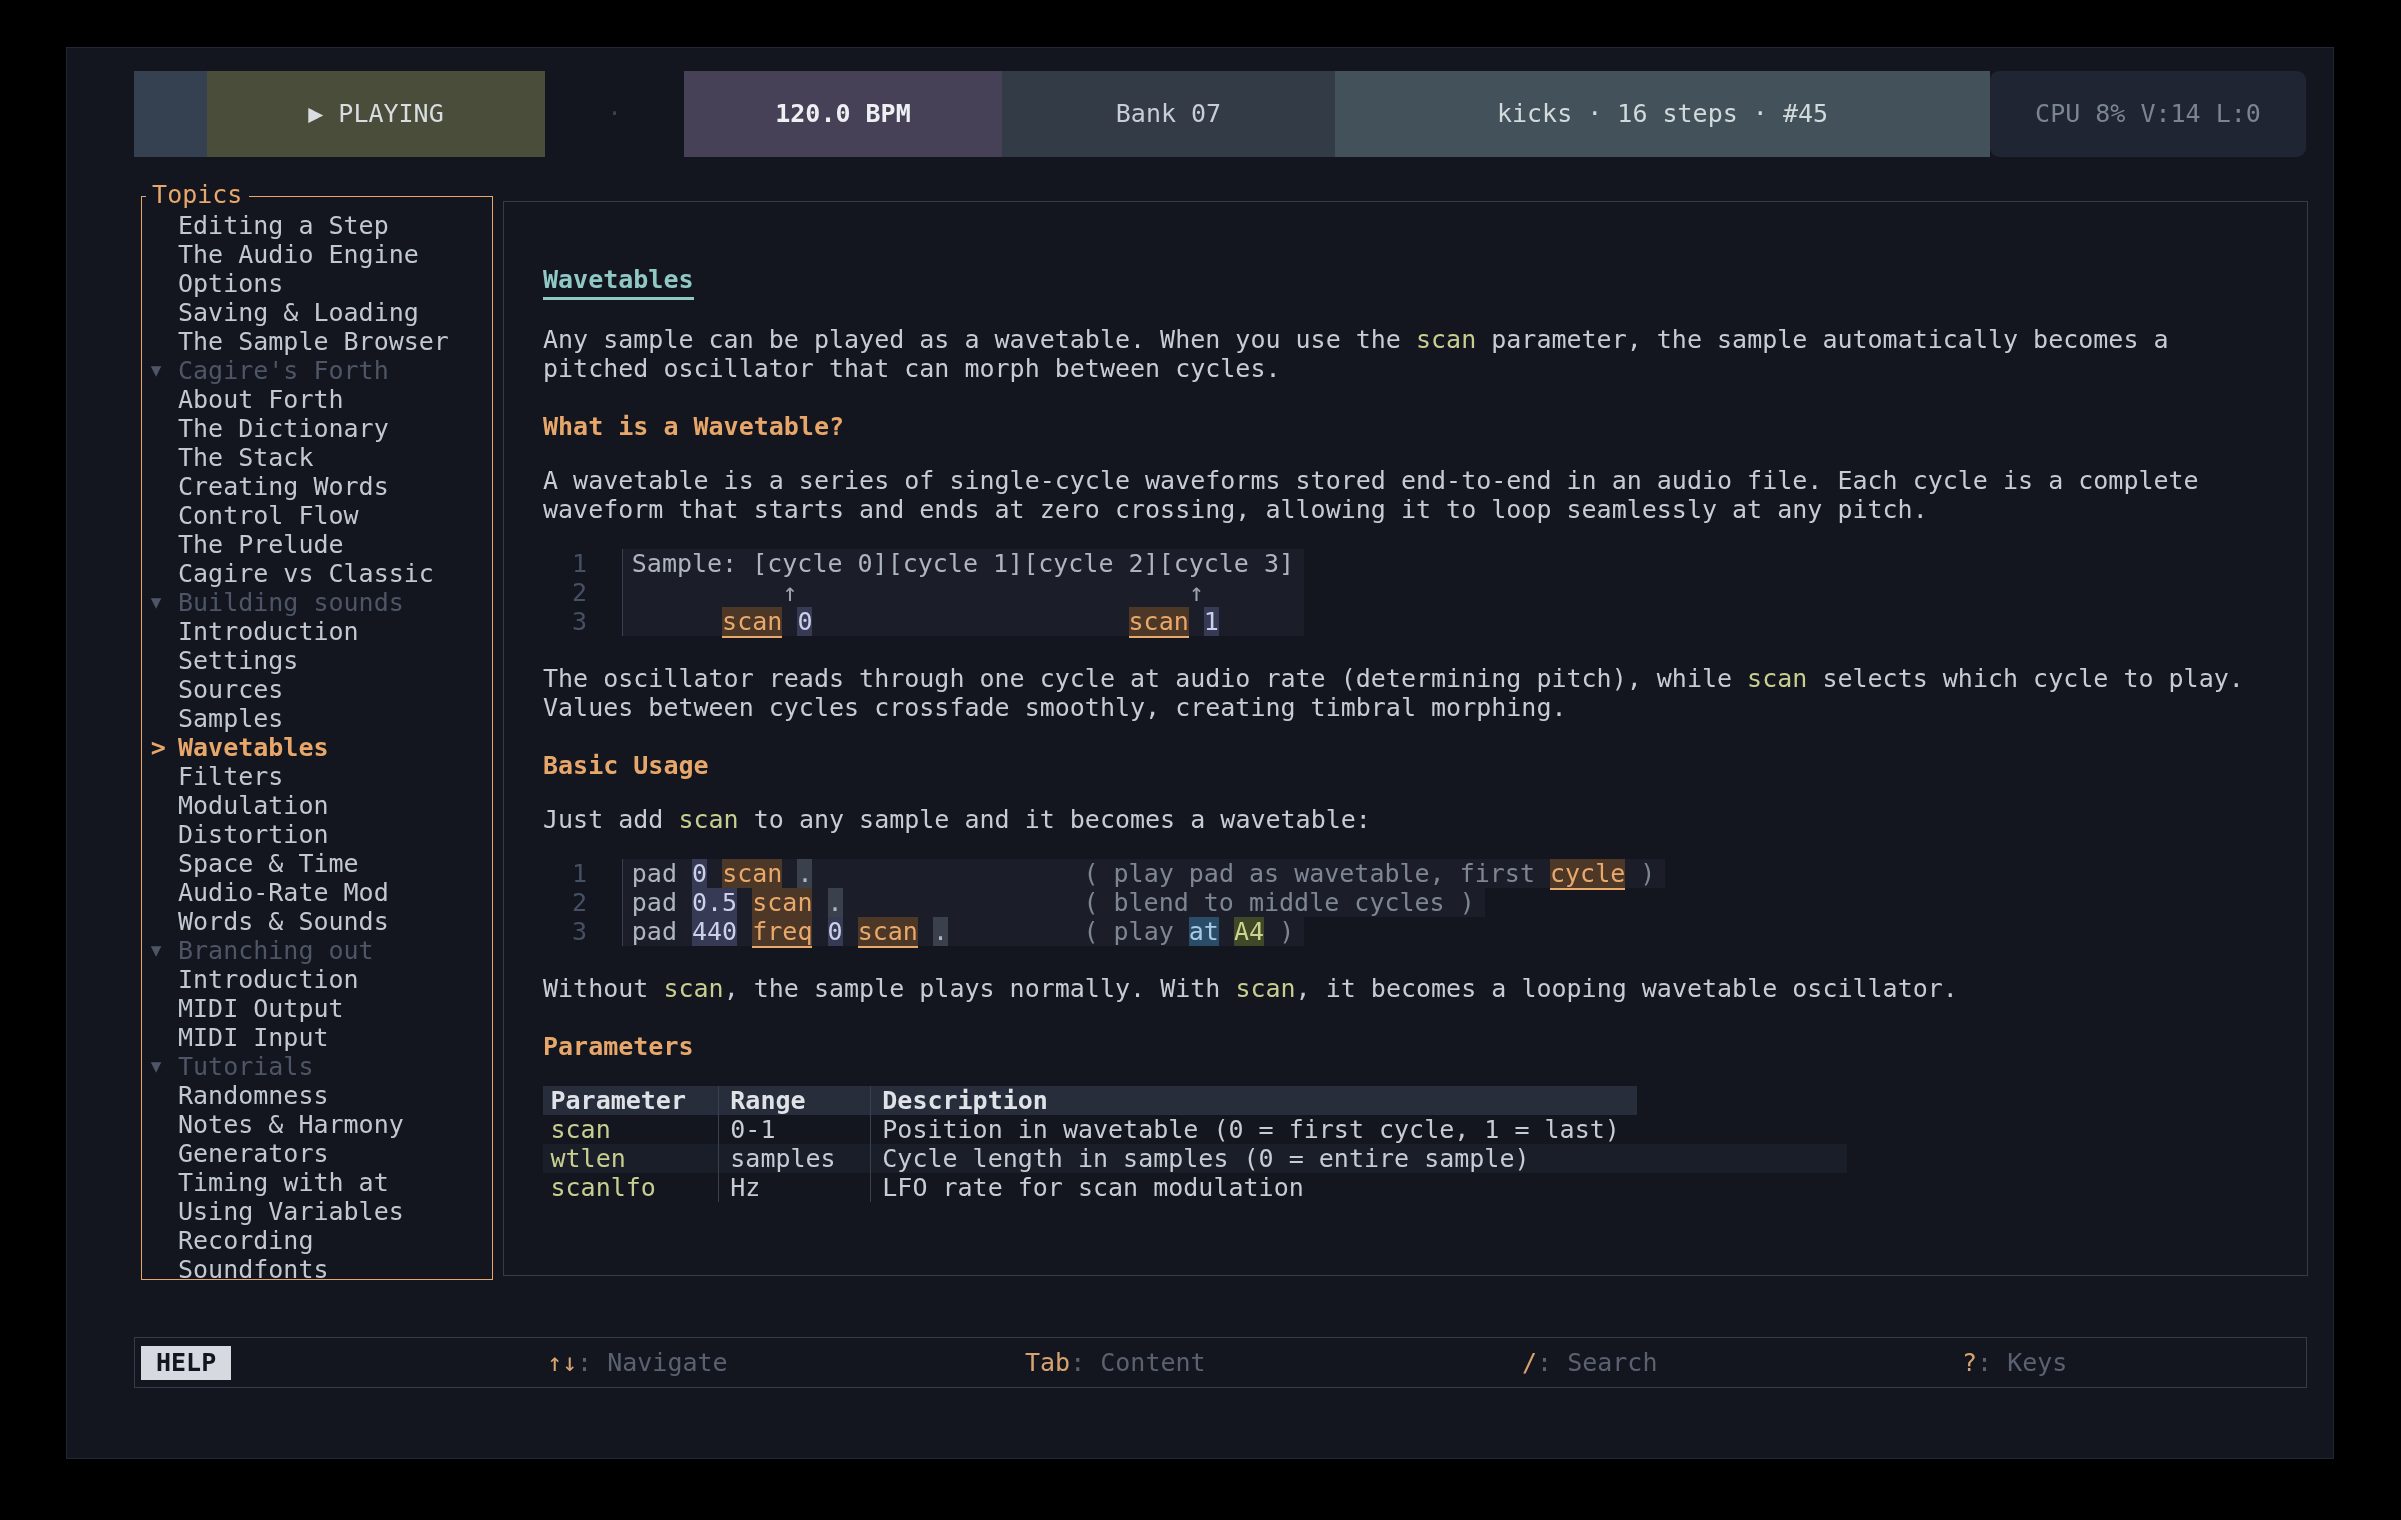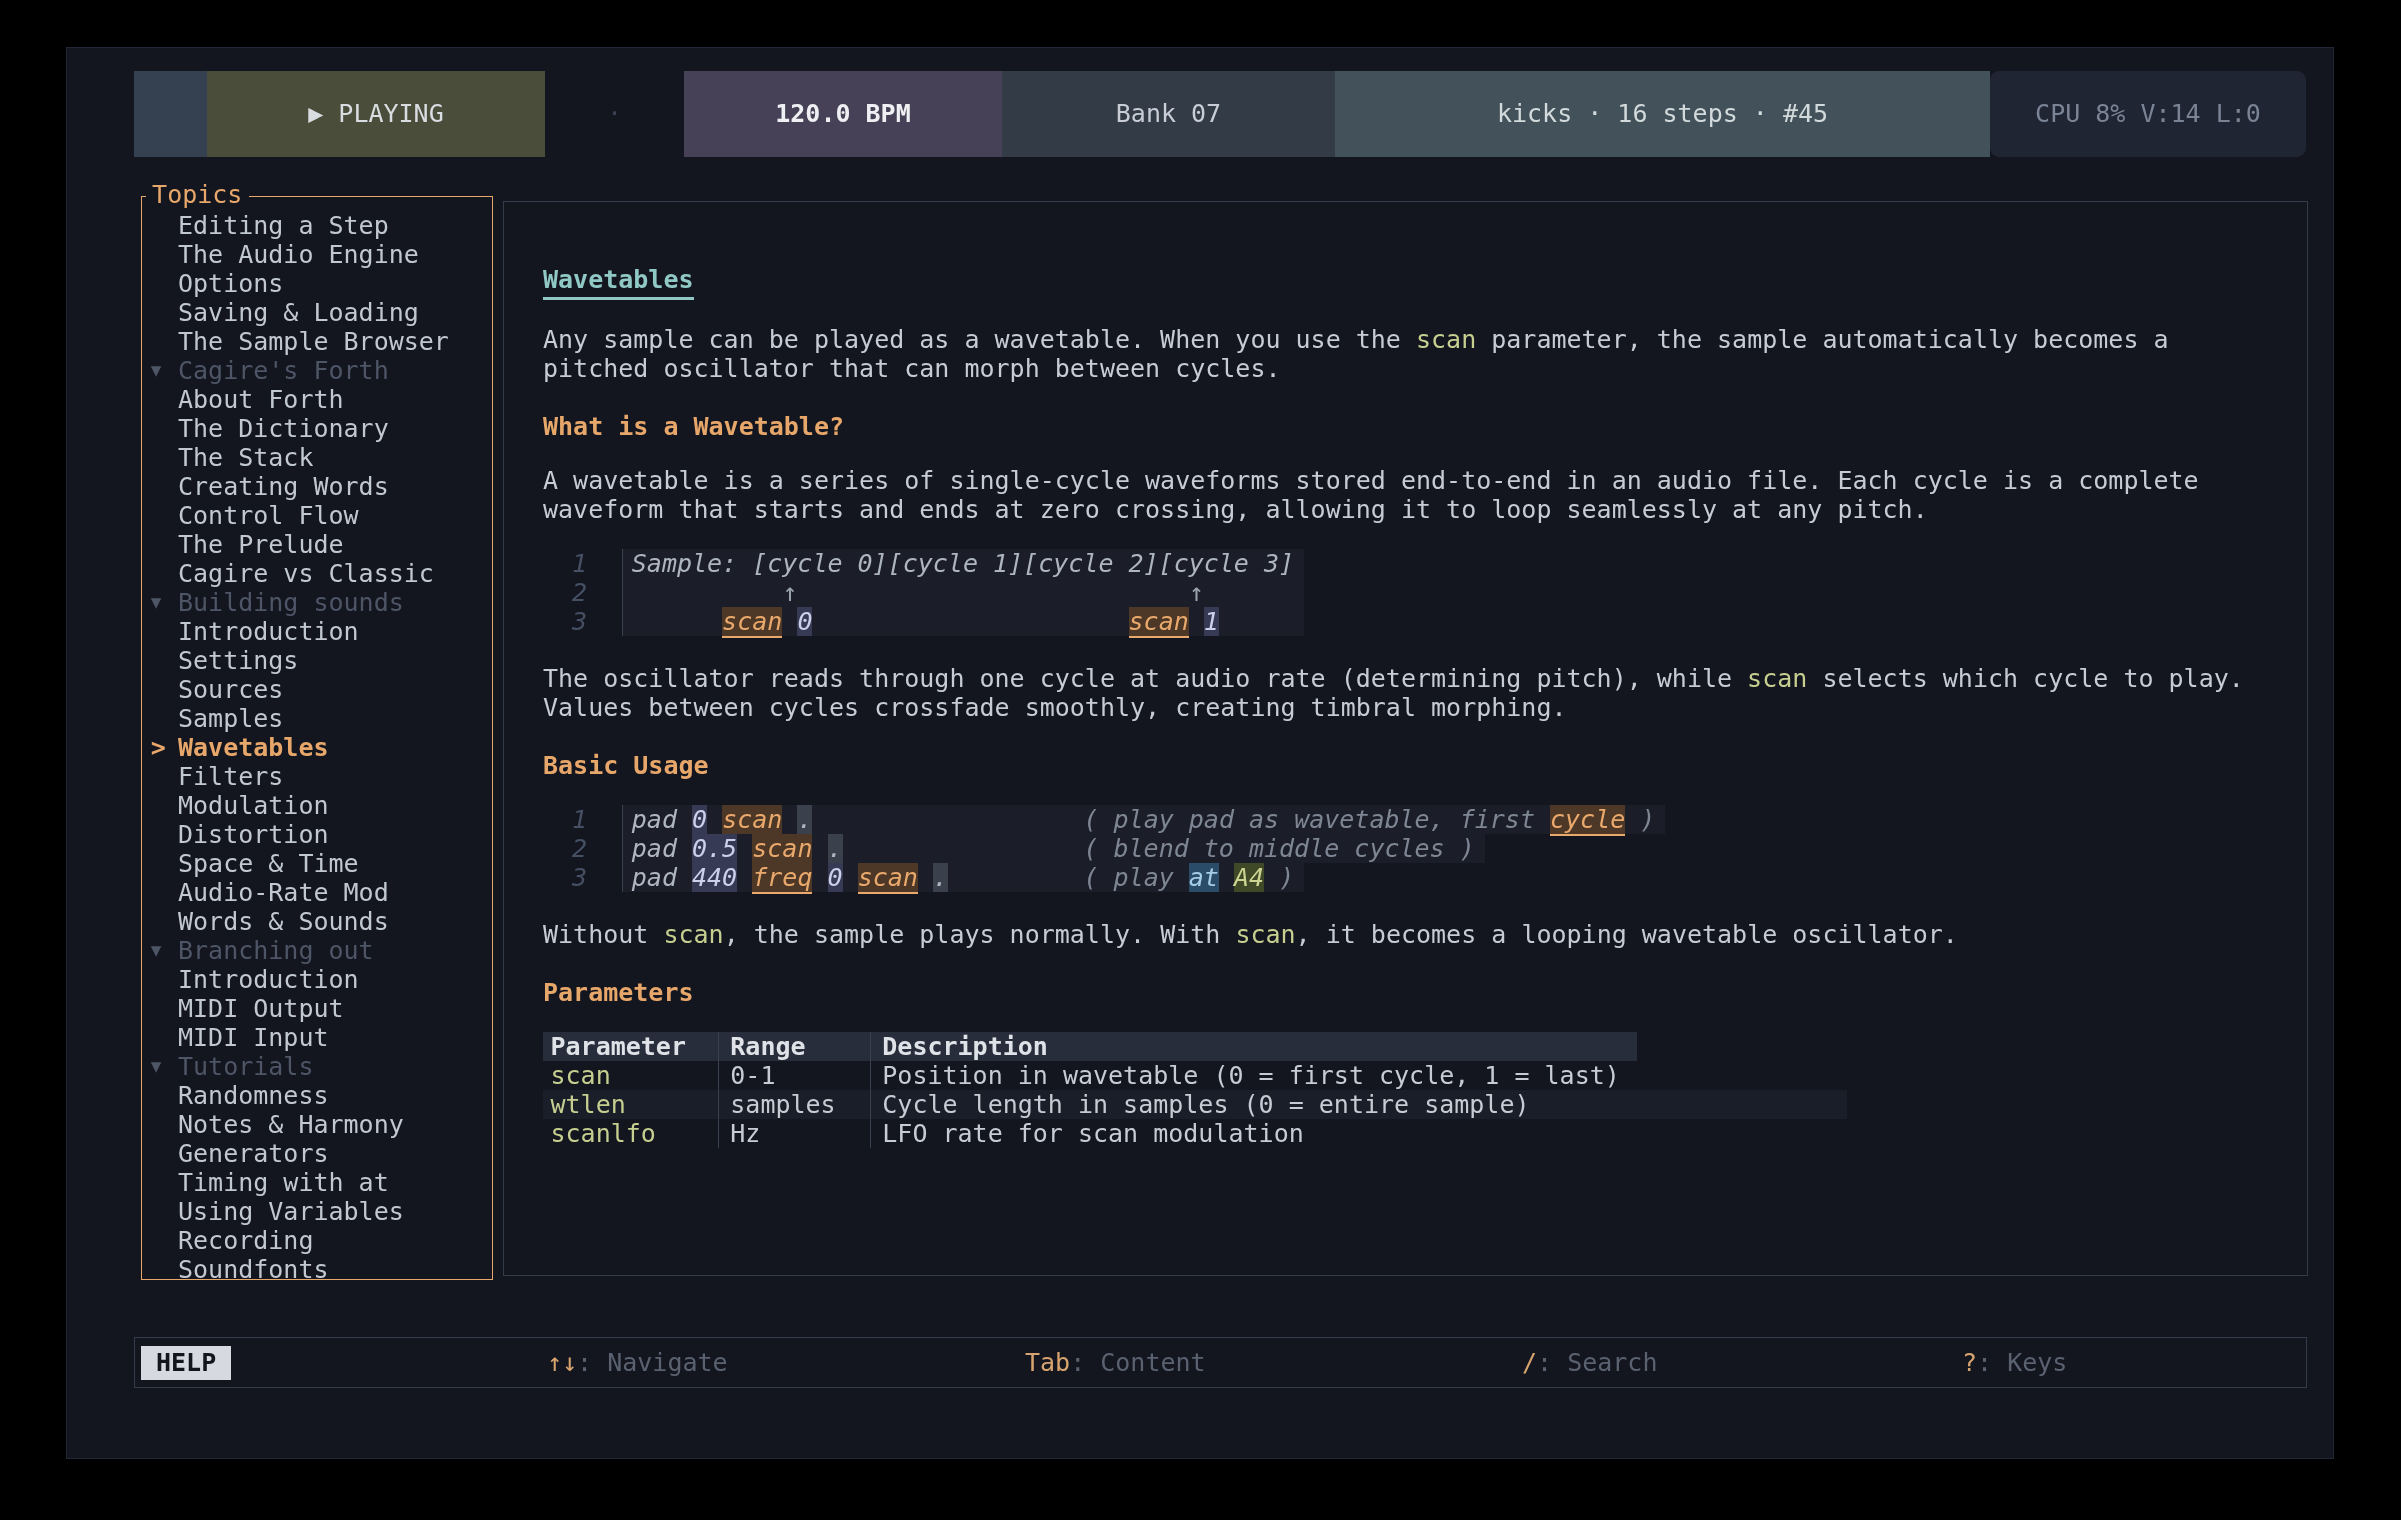--- a/index.html
+++ b/index.html
@@ -41,21 +41,21 @@
              border:1.3px solid #343b4a; overflow:hidden; }
   .content-inner { padding:63px 25px 0 39px; }
   .h1 { display:inline-block; color:#8fc8c4; font-weight:bold; border-bottom:3.1px solid #8fc8c4;
         padding-bottom:2.5px; margin-bottom:25px; }
   .h2 { color:#e8a76a; font-weight:bold; margin:29px 0 25px 0; }
   .para { line-height:29px; margin-bottom:25px; }
   .para .pline { white-space:pre; }
   .seg-green { color:#c6cf90; }
 
   
-  .codeblock { margin:18px 0 28px 0;font-style:italic; }
+  .codeblock { margin:18px 0 28px 0; }
   .cl { line-height:29px; white-space:pre; }
   .ln { display:inline-block; width:80px; text-align:right; padding-right:35px;
         border-right:1.9px solid #39404f; color:#465065; }
   .lc { background:#1b1e28; padding:0 10px 0 8.8px; color:#aeb5c0; }
   .seg-kw   { color:#eaa96c; background:#4d3726; border-bottom:2.5px solid #eaa96c; }
   .seg-val  { color:#ccd0ea; background:#363a54; }
   .seg-dot  { color:#b0b6c0; background:#3b404d; }
   .seg-cmt  { color:#7e8694; }
   .seg-at   { color:#a5cdea; background:#2b4c68; }
   .seg-note { color:#ccd490; background:#3f4827; }
@@ -154,20 +154,23 @@
         <div class="codeblock">
             <div class="cl"><span class="ln">1</span><span class="lc">Sample: [cycle 0][cycle 1][cycle 2][cycle 3]</span></div>
             <div class="cl"><span class="ln">2</span><span class="lc">          <span class="seg-arrow">↑</span>                          <span class="seg-arrow">↑</span>      </span></div>
             <div class="cl"><span class="ln">3</span><span class="lc">      <span class="seg-kw">scan</span> <span class="seg-val">0</span>                     <span class="seg-kw">scan</span> <span class="seg-val">1</span>     </span></div>
           </div>
         <div class="para">
             <div class="pline">The oscillator reads through one cycle at audio rate (determining pitch), while <span class="seg-green">scan</span> selects which cycle to play.</div>
             <div class="pline">Values between cycles crossfade smoothly, creating timbral morphing.</div>
           </div>
         <div class="h2">Basic Usage</div>
+        <div class="para">
+            <div class="pline">Just add <span class="seg-green">scan</span> to any sample and it becomes a wavetable:</div>
+          </div>
         <div class="codeblock">
             <div class="cl"><span class="ln">1</span><span class="lc">pad <span class="seg-val">0</span> <span class="seg-kw">scan</span> <span class="seg-dot">.</span>                  <span class="seg-cmt">( play pad as wavetable, first </span><span class="seg-kw">cycle</span><span class="seg-cmt"> )</span></span></div>
             <div class="cl"><span class="ln">2</span><span class="lc">pad <span class="seg-val">0.5</span> <span class="seg-kw">scan</span> <span class="seg-dot">.</span>                <span class="seg-cmt">( blend to middle cycles )</span></span></div>
             <div class="cl"><span class="ln">3</span><span class="lc">pad <span class="seg-val">440</span> <span class="seg-kw">freq</span> <span class="seg-val">0</span> <span class="seg-kw">scan</span> <span class="seg-dot">.</span>         <span class="seg-cmt">( play </span><span class="seg-at">at</span><span class="seg-cmt"> </span><span class="seg-note">A4</span><span class="seg-cmt"> )</span></span></div>
           </div>
         <div class="para">
             <div class="pline">Without <span class="seg-green">scan</span>, the sample plays normally. With <span class="seg-green">scan</span>, it becomes a looping wavetable oscillator.</div>
           </div>
         <div class="h2">Parameters</div>
         <div class="ptable">

